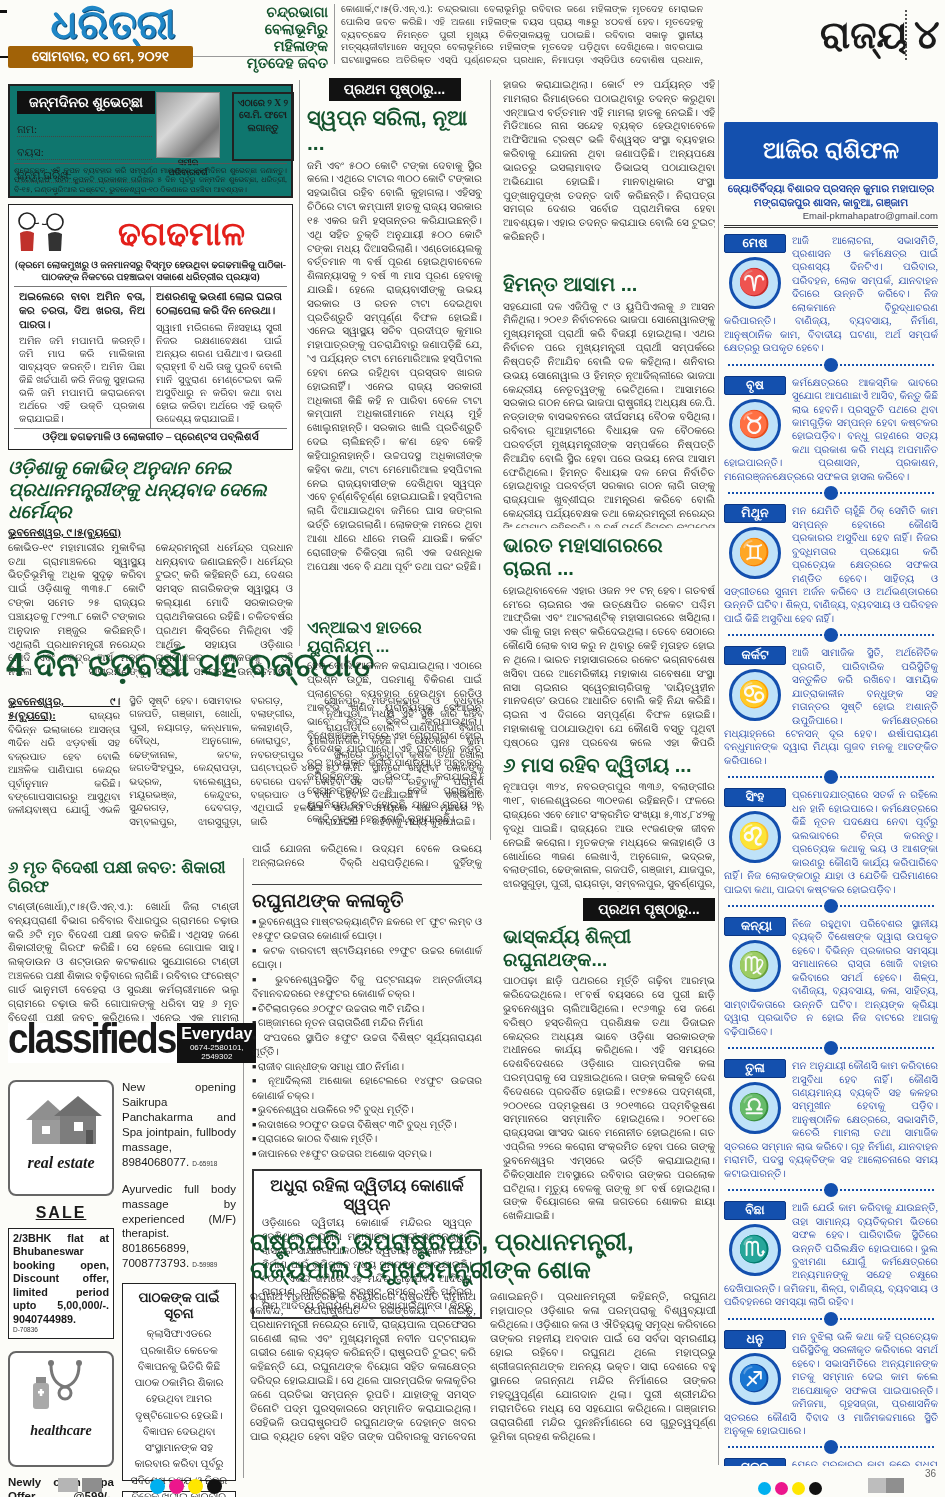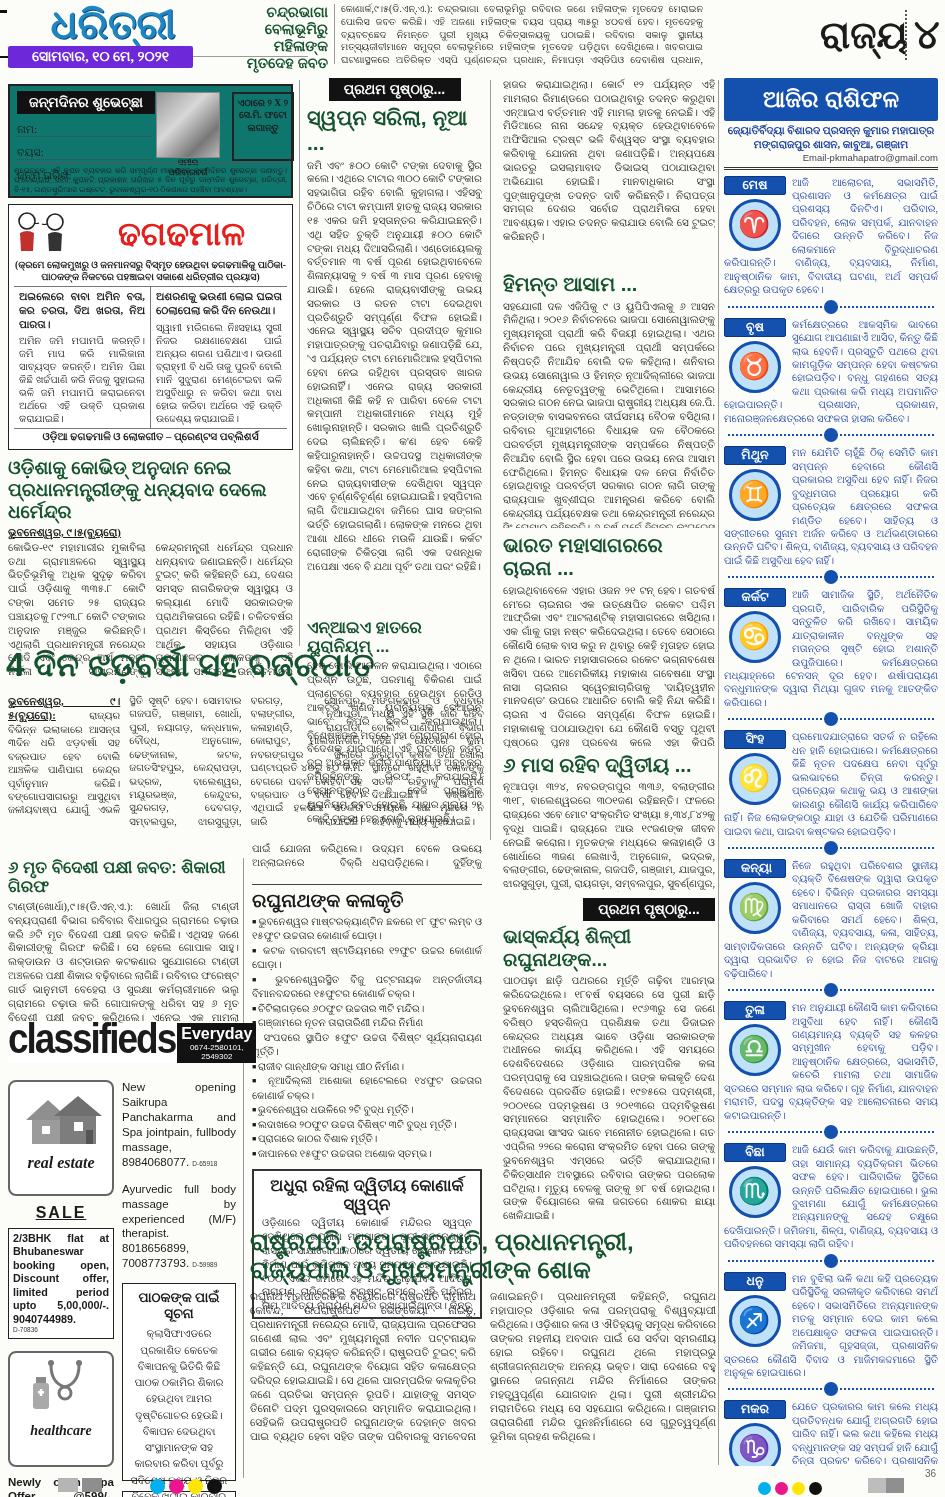--- a/index.html
+++ b/index.html
@@ -13,21 +13,21 @@
   .black-bar{background:#121212;color:#fff;font-family:"Liberation Sans",sans-serif;
              font-weight:bold;text-align:center;}
   .vrule{position:absolute;width:1px;background:#9a9a9a;}
   .hrule{position:absolute;height:1px;background:#9a9a9a;}
   .dateline{font-weight:bold;font-size:10.8px;text-decoration:underline;}
   
   .logo-big{color:#1f86c6;font-family:"Liberation Sans",sans-serif;font-weight:bold;
             font-size:40px;line-height:1;text-shadow:1px 1px 0 #0d4b77;}
   .logo-sub{color:#1f86c6;font-family:"Liberation Sans",sans-serif;font-weight:bold;
             font-size:8px;letter-spacing:4px;}
-  .date-bar{background:#6d28d9;color:#fff;font-weight:bold;font-size:14px;text-align:center;
+  .date-bar{background:#a16207;color:#fff;font-weight:bold;font-size:14px;text-align:center;
             padding:3px 0;border-radius:2px;}
   .section-word{font-family:"Liberation Sans",sans-serif;font-weight:bold;font-size:38px;}
   
   .bday{border:2px solid #222;padding:5px 7px;position:relative;height:100px;background:#0f766e;}
   .bday-title{display:inline-block;background:#111;color:#fff;font-weight:bold;font-size:14px;
               padding:3px 12px;font-family:"Liberation Sans",sans-serif;}
   .bday-field{font-size:11px;width:135px;border-bottom:1px dotted #444;margin-top:9px;}
   .bday-photo{position:absolute;left:146px;top:6px;width:62px;height:64px;border:1px solid #888;
               background:linear-gradient(135deg,#9a9a9a 0%,#d8d8d8 40%,#777 75%,#bbb 100%);}
   .bday-cap{position:absolute;left:138px;top:72px;width:80px;text-align:center;
@@ -41,21 +41,21 @@
   .dhaga-title{color:#e3201b;font-family:"Liberation Sans",sans-serif;font-weight:bold;
                font-size:33px;line-height:1;}
   .dhaga-sub{font-size:9.6px;font-weight:bold;text-align:center;line-height:1.25;margin-top:2px;}
   .dhaga-cols{display:flex;border-top:1px solid #777;margin-top:3px;}
   .dhaga-col{width:50%;padding:3px 5px;font-size:10px;line-height:1.3;text-align:justify;}
   .dhaga-col+.dhaga-col{border-left:1px solid #777;}
   .dhaga-jt{font-weight:bold;font-size:10.6px;margin-bottom:3px;}
   .dhaga-foot{border-top:1px solid #777;text-align:center;font-weight:bold;font-size:10.5px;padding:2px 0;}
   
   .side-title{background:#1450ae;color:#fff;font-family:"Liberation Sans",sans-serif;
-              font-weight:bold;font-size:23px;text-align:center;padding:8px 0;border-radius:2px;}
+              font-weight:bold;font-size:23px;text-align:center;padding:15px 0;border-radius:2px;margin-top:44px;}
   .astro{color:#1a3f9e;font-weight:bold;font-size:10.6px;text-align:center;line-height:1.3;margin-top:3px;}
   .astro-email{color:#445;font-size:9.5px;text-align:right;font-family:"Liberation Sans",sans-serif;}
   .dbl-rule{border-top:3px double #333;margin:4px 0 6px;}
   .sign{overflow:hidden;margin-bottom:2px;}
   .sign:after{content:"";display:block;clear:none;}
   .sign-head{float:left;width:62px;margin:0 6px 2px 0;text-align:center;}
   .sign-label{background:#1450ae;color:#fff;font-weight:bold;font-size:12.5px;padding:1px 16px;
               border-radius:2px;border:1px solid #0c3784;font-family:"Liberation Sans",sans-serif;}
   .sign-icon{width:46px;height:46px;margin:4px auto 0;border-radius:50%;background:#bfe2f8;
              border:3px solid #1450ae;line-height:46px;font-size:26px;color:#0c3784;text-align:center;}
@@ -157,21 +157,21 @@
         </div>
         <div class="dhaga-col">
           <div class="dhaga-jt">ଅଶରଣକୁ ଭଉଣୀ ଲୋଇ ଘଇତା ଠେଲାପେଲା କରି ଦିନ ନେଉଥା।</div>
           <div>ସ୍ୱାମୀ ମରିଗଲେ ନିଃସହାୟ ସ୍ତ୍ରୀ ନିଜର ରକ୍ଷଣାବେକ୍ଷଣ ପାଇଁ ଅନ୍ୟର ଶରଣ ପଶିଥାଏ। ଭଉଣୀ ବ୍ରାହ୍ମୀ ବି ଧରି ତାକୁ ପୁରବି ବୋଲି ମାନି ସୁଝୁରାଣ ମେଣ୍ଟେଇବା ଭଳି ଅସୁବିଧାରୁ ନ କରିବା କଥା ବାଧ ହୋଇ କରିବା ଅର୍ଥରେ ଏହି ଉକ୍ତି ଉଦ୍ଦେଶ୍ୟ କରାଯାଇଛି।</div>
         </div>
       </div>
       <div class="dhaga-foot">ଓଡ଼ିଆ ଢଗଢମାଳି ଓ ଲୋକଗୀତ – ପ୍ରେଣ୍ଟସ ପବ୍ଲିଶର୍ସ</div>
     </div>
 
     <div style="margin-top:7px;">
-      <div class="hl" style="font-size:18.5px;">ଓଡ଼ିଶାକୁ କୋଭିଡ୍ ଅନୁଦାନ ନେଇ ପ୍ରଧାନମନ୍ତ୍ରୀଙ୍କୁ ଧନ୍ୟବାଦ ଦେଲେ ଧର୍ମେନ୍ଦ୍ର</div>
+      <div class="hl" style="font-size:18.5px;font-style:italic;">ଓଡ଼ିଶାକୁ କୋଭିଡ୍ ଅନୁଦାନ ନେଇ ପ୍ରଧାନମନ୍ତ୍ରୀଙ୍କୁ ଧନ୍ୟବାଦ ଦେଲେ ଧର୍ମେନ୍ଦ୍ର</div>
       <div class="dateline" style="margin:3px 0 2px;">ଭୁବନେଶ୍ୱର, ୯।୫(ବ୍ୟୁରୋ)</div>
       <div class="body-text cols-2" style="height:152px;">କୋଭିଡ-୧୯ ମହାମାରୀର ମୁକାବିଲା ତଥା ଗ୍ରାମାଞ୍ଚଳରେ ସ୍ୱାସ୍ଥ୍ୟ ଭିତ୍ତିଭୂମିକୁ ଅଧିକ ସୁଦୃଢ଼ କରିବା ପାଇଁ ଓଡ଼ିଶାକୁ ୩୩୫.୮ କୋଟି ଟଙ୍କା ସମେତ ୨୫ ରାଜ୍ୟର ପଞ୍ଚାୟତକୁ ୮୯୨୩.୮ କୋଟି ଟଙ୍କାର ଅନୁଦାନ ମଞ୍ଜୁର କରିଛନ୍ତି। ଏଥିଲାଗି ପ୍ରଧାନମନ୍ତ୍ରୀ ନରେନ୍ଦ୍ର ମୋଦି ଏବଂ କେନ୍ଦ୍ର ଅର୍ଥ ମନ୍ତ୍ରୀ ନିର୍ମଳା ସୀତାରମଣଙ୍କୁ କେନ୍ଦ୍ରମନ୍ତ୍ରୀ ଧର୍ମେନ୍ଦ୍ର ପ୍ରଧାନ ଧନ୍ୟବାଦ ଜଣାଇଛନ୍ତି। ଧର୍ମେନ୍ଦ୍ର ଟୁଇଟ୍ କରି କହିଛନ୍ତି ଯେ, ଦେଶର ସମସ୍ତ ନାଗରିକଙ୍କ ସ୍ୱାସ୍ଥ୍ୟ ଓ କଲ୍ୟାଣ ମୋଦି ସରକାରଙ୍କ ପ୍ରାଥମିକତାରେ ରହିଛି। ଚଳିତବର୍ଷର ପ୍ରଥମ କିସ୍ତିରେ ମିଳିଥିବା ଏହି ଆର୍ଥିକ ସହାୟତା ଓଡ଼ିଶାର ଗ୍ରାମାଞ୍ଚଳର ଲୋକଙ୍କୁ ଏହି ସଙ୍କଟ ସମୟରେ ଉନ୍ନତମାନର ସ୍ୱାସ୍ଥ୍ୟସେବା ଯୋଗାଇବାରେ ସହାୟକ ହେବ। ମୋଦି ସରକାର ଓଡ଼ିଶାକୁ ସର୍ବଦା ପ୍ରାଥମିକତା ଦେଇ ଆସିଛନ୍ତି। ୨୦୨୦-୨୧ ଆର୍ଥିକ ବର୍ଷ ପାଇଁ ମୋଦି ସରକାର ଓଡ଼ିଶାର ଗ୍ରାମାଞ୍ଚଳ ସ୍ୱାୟତ ସଂସ୍ଥାଗୁଡ଼ିକୁ ୨,୨୫୮ କୋଟି ଟଙ୍କା ଏବଂ ସହରାଞ୍ଚଳ ସ୍ୱାୟତ ସଂସ୍ଥାଗୁଡ଼ିକୁ ୧ ହଜାର ୮୬ କୋଟି ଟଙ୍କା ପ୍ରଦାନ କରିଥିଲେ।</div>
     </div>
   </div>
 
   <div class="abs hl" style="left:6px;top:646px;width:478px;font-size:33px;">4 ଦିନ ଝଡ଼ବର୍ଷା ସହ ବଜ୍ରପାତ</div>
   <div class="abs body-text cols-4" style="left:8px;top:694px;width:476px;height:158px;font-size:10.1px;">
     <b class="dateline">ଭୁବନେଶ୍ୱର, ୯।୫(ବ୍ୟୁରୋ):</b>
     <span>ରାଜ୍ୟର ବିଭିନ୍ନ ଇଲାକାରେ ଆସନ୍ତା ୩ଦିନ ଧରି ଝଡ଼ବର୍ଷା ସହ ବଜ୍ରପାତ ହେବ ବୋଲି ଆଞ୍ଚଳିକ ପାଣିପାଗ କେନ୍ଦ୍ର ପୂର୍ବାନୁମାନ କରିଛି। ବଙ୍ଗୋପସାଗରରୁ ଆସୁଥିବା ଜଳୀୟବାଷ୍ପ ଯୋଗୁଁ ଏଭଳି ସ୍ଥିତି ସୃଷ୍ଟି ହେବ। ସୋମବାର ଗଜପତି, ଗଞ୍ଜାମ, ଖୋର୍ଧା, ପୁରୀ, ନୟାଗଡ଼, କନ୍ଧମାଳ, ବୌଦ୍ଧ, ଅନୁଗୋଳ, ଢେଙ୍କାନାଳ, କଟକ, ଜଗତସିଂହପୁର, କେନ୍ଦ୍ରାପଡ଼ା, ଭଦ୍ରକ, ବାଲେଶ୍ୱର, ମୟୂରଭଞ୍ଜ, କେନ୍ଦୁଝର, ସୁନ୍ଦରଗଡ଼, ଦେବଗଡ଼, ସମ୍ବଲପୁର, ଝାରସୁଗୁଡ଼ା, ବରଗଡ଼, ସୋନପୁର, ବଲାଙ୍ଗୀର, ନୂଆପଡ଼ା, କଳାହାଣ୍ଡି, ରାୟଗଡ଼ା, କୋରାପୁଟ, ମାଲକାନଗିରି, ନବରଙ୍ଗପୁର ଜିଲାରେ ଘଣ୍ଟାପ୍ରତି ୪୦ରୁ ୫୦ କି.ମି. ବେଗରେ ପବନ ବୋହିବା ସହ ବଜ୍ରପାତ ଓ ବର୍ଷା ହେବ। ଏଥିପାଇଁ ହଳଦିଆ ସତର୍କତା ଜାରି କରାଯାଇଛି। ମଙ୍ଗଳବାର ଓ ବୁଧବାର ମଧ୍ୟ ଏହି ସ୍ଥିତି ଜାରି ରହିବ ବୋଲି ପାଣିପାଗ ବିଭାଗ କହିଛି। କ୍ଷେତରେ କାମ କରୁଥିବା କୃଷକ ତଥା ଖୋଲା ସ୍ଥାନରେ ରହୁଥିବା ଲୋକଙ୍କୁ ସତର୍କ ରହିବାକୁ ପରାମର୍ଶ ଦିଆଯାଇଛି। ବଜ୍ରପାତ ସମୟରେ ଗଛ ମୂଳରେ ନ ରହିବାକୁ ମଧ୍ୟ କୁହାଯାଇଛି।</span>
   </div>

